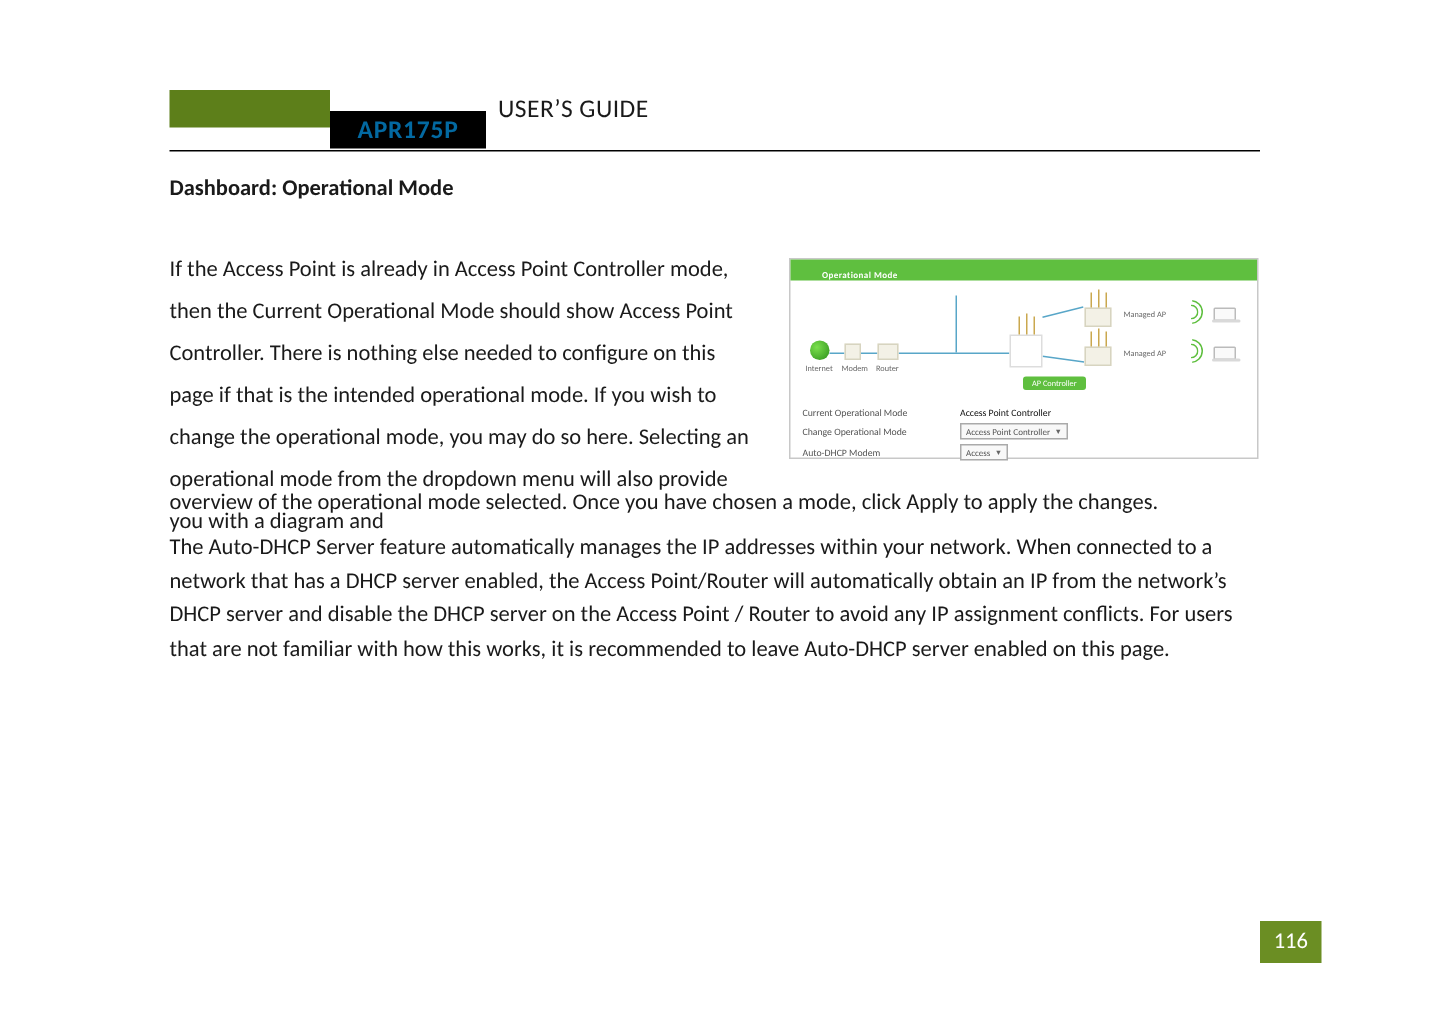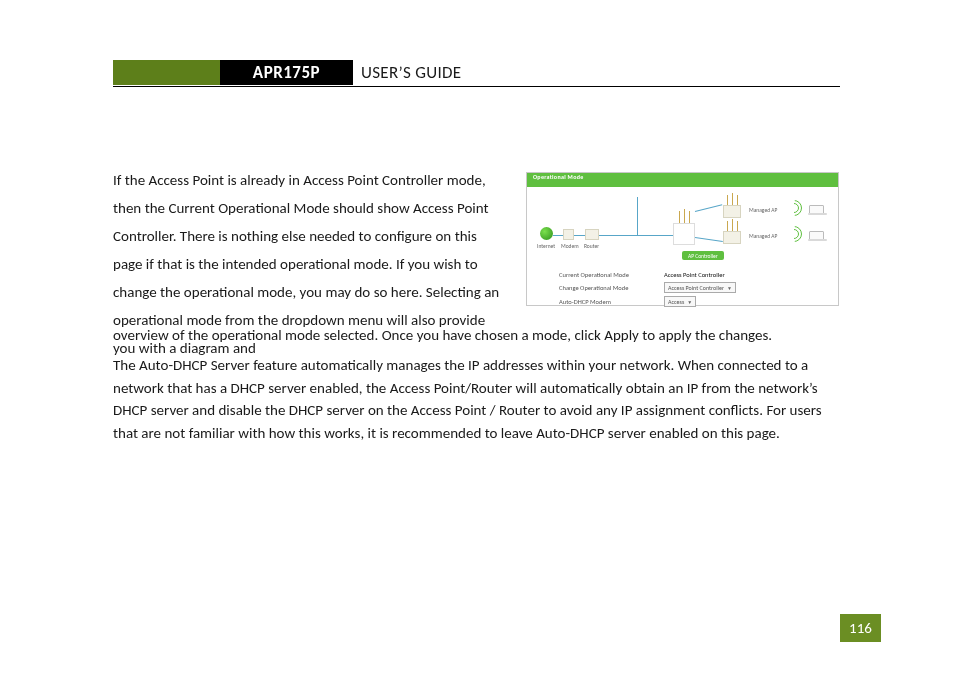--- a/index.html
+++ b/index.html
@@ -3,39 +3,39 @@
   <meta charset="utf-8">
   <style>
     * { margin:0; padding:0; box-sizing:border-box; }
     html, body { width:954px; height:673px; background:#fff; font-family:'Calibri','Segoe UI',Arial,sans-serif; color:#1a1a1a; }
     .page { position:relative; width:954px; height:673px; }
 
     
     .header-wrap { position:absolute; left:113px; top:60px; width:727px; }
     .header-row { display:flex; align-items:stretch; }
     .hdr-green { width:107px; background:#5d7f1a; }
-    .hdr-model { width:133px; background:#000; color:#ffffff; font-weight:700; font-size:17px; display:flex; align-items:center; justify-content:center; letter-spacing:.5px; }
+    .hdr-model { width:104px; background:#000; color:#0369a1; font-weight:700; font-size:17px; display:flex; align-items:center; justify-content:center; letter-spacing:.5px;margin-top:14px; }
     .hdr-title { padding-left:8px; font-weight:400; font-size:17px; display:flex; align-items:center; letter-spacing:.3px; }
     .header-row > div { height:25px; }
     .hdr-line { height:1px; background:#000; margin-top:1px; }
 
     
     .section-h { position:absolute; left:113px; top:117px; font-weight:700; font-size:15px; }
 
     
     .para1 { position:absolute; left:113px; top:166px; width:392px; font-size:15px; line-height:28px; }
     .para1-cont { position:absolute; left:113px; top:324px; width:727px; font-size:15px; line-height:22.5px; }
     .para2 { position:absolute; left:113px; top:354px; width:727px; font-size:15px; line-height:22.5px; }
 
     
     .shot { position:absolute; left:526px; top:172px; width:313px; height:134px; border:1px solid #c8c8c8; background:#fff; }
-    .shot-titlebar { height:14px; background:#5fbf3f; display:flex; align-items:flex-start; padding-left:6px; }
+    .shot-titlebar { height:14px; background:#5fbf3f; display:flex; align-items:flex-end; padding-left:21px; }
     .shot-titlebar span { font-size:6px; font-weight:700; color:#fff; letter-spacing:.3px; }
     .shot-diagram { position:relative; height:80px; }
-    .shot-fields { font-size:6.5px; color:#555; padding:4px 8px 0 8px; display:grid; grid-template-columns: 105px auto; row-gap:3px; align-items:center;margin-left:24px; }
+    .shot-fields { font-size:6.5px; color:#555; padding:4px 8px 0 8px; display:grid; grid-template-columns: 105px auto; row-gap:3px; align-items:center; }
     .shot-val { color:#111; font-size:6.5px; }
     .mini-select { border:1px solid #aaa; padding:0.5px 3px; font-size:6px; display:inline-flex; align-items:center; gap:3px; background:#f8f8f8; }
     .mini-select .chev { font-size:5px; color:#666; }
     .mini-btn { position:absolute; left:155px; top:64px; background:#5fbf3f; color:#fff; font-size:5.5px; padding:1.5px 6px; border-radius:2px; }
 
     
     .globe { position:absolute; left:13px; top:40px; width:13px; height:13px; border-radius:50%; background:radial-gradient(circle at 35% 35%, #7be04d, #2c8f1a); }
     .modem,.router,.ap,.mp { position:absolute; background:#f3f1e6; border:1px solid #d7d4c0; }
     .modem { left:36px; top:42px; width:11px; height:11px; }
     .router { left:58px; top:42px; width:14px; height:11px; }
@@ -62,20 +62,21 @@
 
   <div class="header-wrap">
     <div class="header-row">
       <div class="hdr-green"></div>
       <div class="hdr-model">APR175P</div>
       <div class="hdr-title">USER’S GUIDE</div>
     </div>
     <div class="hdr-line"></div>
   </div>
 
+  <div class="section-h">Dashboard: Operational Mode</div>
 
   <div class="para1">If the Access Point is already in Access Point Controller mode, then the Current Operational Mode should show Access Point Controller.  There is nothing else needed to configure on this page if that is the intended operational mode.  If you wish to change the operational mode, you may do so here.  Selecting an operational mode from the dropdown menu will also provide you with a diagram and</div>
   <div class="para1-cont">overview of the operational mode selected.  Once you have chosen a mode, click Apply to apply the changes.</div>
 
   <div class="para2">The Auto-DHCP Server feature automatically manages the IP addresses within your network.  When connected to a network that has a DHCP server enabled, the Access Point/Router will automatically obtain an IP from the network’s DHCP server and disable the DHCP server on the Access Point / Router to avoid any IP assignment conflicts. For users that are not familiar with how this works, it is recommended to leave Auto-DHCP server enabled on this page.</div>
 
   <div class="shot">
     <div class="shot-titlebar">
       <span>Operational Mode</span>
     </div>

